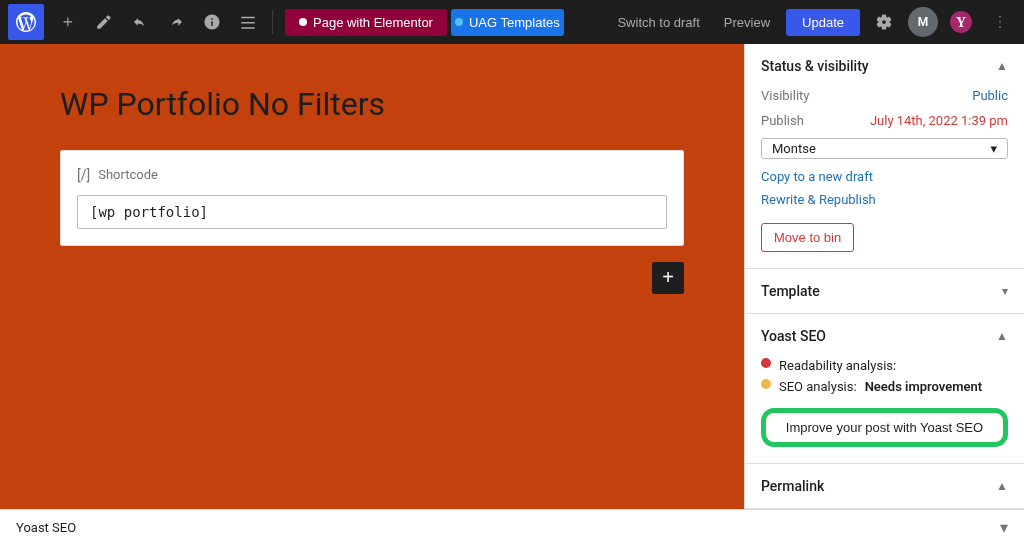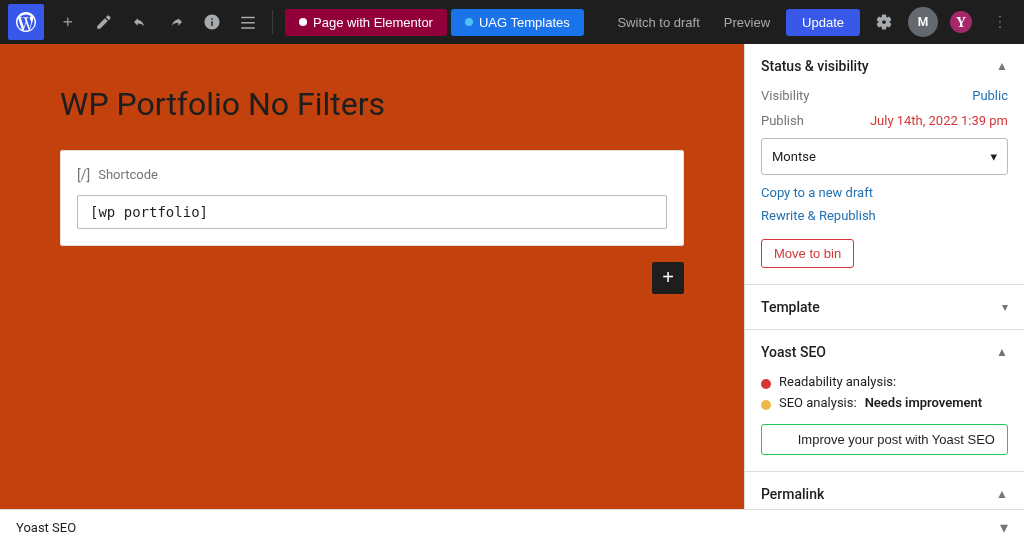--- a/index.html
+++ b/index.html
@@ -20,21 +20,21 @@
     }
     .toolbar-icon-btn svg { width: 18px; height: 18px; fill: currentColor; }
     .toolbar-separator { width: 1px; height: 24px; background: #3c3c3c; margin: 0 4px; }
     .toolbar-elementor-btn {
       background: #92003b; color: white; border: none; border-radius: 3px;
       padding: 6px 14px; font-size: 13px; cursor: pointer; display: flex; align-items: center; gap: 6px; margin-left: 4px;
     }
     .toolbar-elementor-btn .e-dot { width: 8px; height: 8px; background: white; border-radius: 50%; }
     .toolbar-uag-btn {
       background: #1a73e8; color: white; border: none; border-radius: 3px;
-      padding: 6px 14px; font-size: 13px; cursor: pointer; display: flex; align-items: center; gap: 6px;
+      padding: 6px 4px; font-size: 13px; cursor: pointer; display: flex; align-items: center; gap: 6px;
     }
     .toolbar-uag-btn .u-dot { width: 8px; height: 8px; background: #4fc3f7; border-radius: 50%; }
     .toolbar-right { margin-left: auto; display: flex; align-items: center; gap: 8px; }
     .toolbar-text-btn {
       background: transparent; border: none; color: #a7aaad; font-size: 13px; cursor: pointer; padding: 4px 8px;
     }
     .toolbar-preview-btn {
       background: transparent; border: none; color: #a7aaad; font-size: 13px; cursor: pointer; padding: 4px 8px;
     }
     .toolbar-update-btn {
@@ -118,35 +118,35 @@
     .sidebar-section-content { padding: 0 16px 16px; }
 
     
     .sv-row { display: flex; justify-content: space-between; align-items: baseline; margin-bottom: 10px; }
     .sv-label { font-size: 13px; color: #757575; }
     .sv-value { font-size: 13px; color: #2271b1; cursor: pointer; }
     .sv-value.blue { color: #2271b1; }
     .sv-value.date { color: #d63638; }
     .sv-author-select {
       display: flex; align-items: center; justify-content: space-between;
-      border: 1px solid #bbb; border-radius: 3px; padding: 10px 10px; cursor: pointer; font-size: 13px; color: #1e1e1e; width: 100%;
+      border: 1px solid #bbb; border-radius: 3px; padding: 2px 10px; cursor: pointer; font-size: 13px; color: #1e1e1e; width: 100%;
     }
     .sv-link { font-size: 13px; color: #2271b1; cursor: pointer; display: block; margin-bottom: 8px; text-decoration: none; }
     .sv-move-to-bin-btn {
       border: 1px solid #d63638; color: #d63638; background: transparent; border-radius: 3px;
       padding: 6px 12px; font-size: 13px; cursor: pointer; margin-top: 8px;
     }
 
     
-    .yoast-item { display: flex; align-items: flex-end; gap: 8px; font-size: 13px; color: #1e1e1e; margin-bottom: 6px; }
+    .yoast-item { display: flex; align-items: flex-start; gap: 8px; font-size: 13px; color: #1e1e1e; margin-bottom: 6px; }
     .yoast-dot-red { width: 10px; height: 10px; background: #d63638; border-radius: 50%; flex-shrink: 0; }
     .yoast-dot-orange { width: 10px; height: 10px; background: #f0b849; border-radius: 50%; flex-shrink: 0; }
     .yoast-improve-btn {
-      border: 1px solid #22c55e; background: white; border-radius: 3px;
-      padding: 7px 12px; font-size: 13px; cursor: pointer; width: 100%; margin-top: 8px; text-align: right; color: #1e1e1e;
+      border: 5px solid #22c55e; background: white; border-radius: 13px;
+      padding: 7px 12px; font-size: 13px; cursor: pointer; width: 100%; margin-top: 8px; text-align: center; color: #1e1e1e;
     }
     .needs-improvement { font-weight: 600; }
 
     
     .yoast-bottom-bar {
       position: fixed; bottom: 0; left: 0; right: 0; height: 36px; background: white;
       border-top: 1px solid #ddd; display: flex; align-items: center; padding: 0 16px; font-size: 13px; color: #1e1e1e;
       z-index: 100;
     }
     .yoast-bottom-bar-arrow { margin-left: auto; color: #757575; cursor: pointer; font-size: 16px; }

